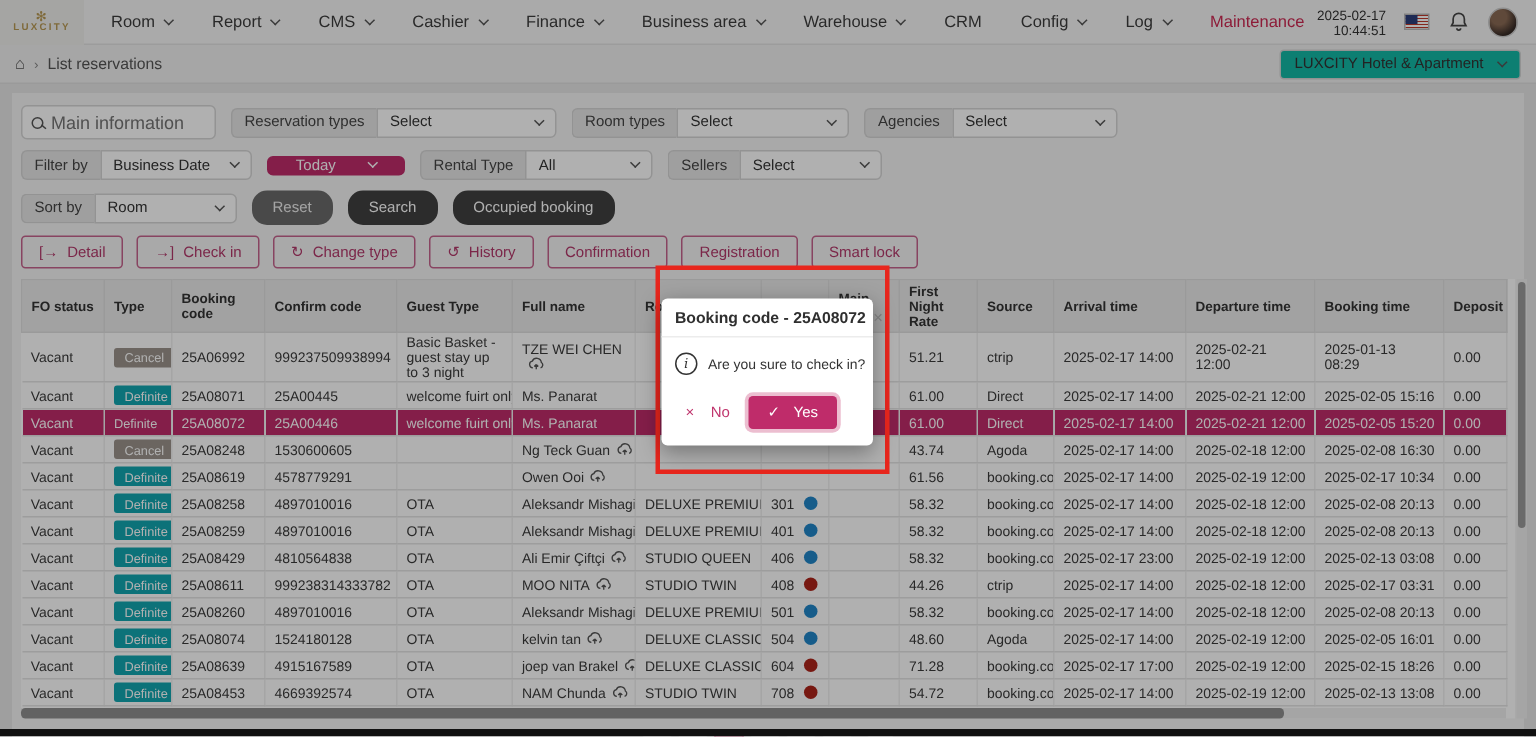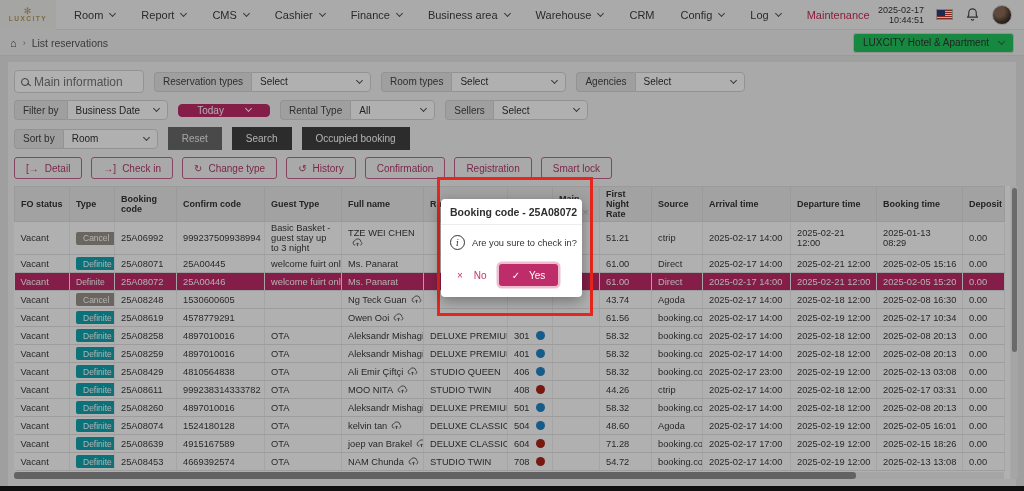--- a/index.html
+++ b/index.html
@@ -21,36 +21,36 @@
   .flag { width:17px; height:11px; background:repeating-linear-gradient(#c0392b 0 1px,#fff 1px 2px); position:relative; border:0.5px solid #bbb; }
   .flag::after { content:""; position:absolute; left:0; top:0; width:8px; height:6px; background:#2c3e7a; }
   .bell { width:15px; height:15px; }
   .avatar { width:20px; height:20px; border-radius:50%; background:radial-gradient(circle at 35% 30%, #8a6a54 0 30%, #3a2d28 70%, #1d1714); border:1px solid #ccc; }
 
   
   .crumbbar { height:26px; background:#f1f1f1; display:flex; align-items:center; padding:0 10px; border-bottom:1px solid #e0e0e0; }
   .crumb { display:flex; align-items:center; gap:6px; font-size:10.5px; color:#555; }
   .home-ic { font-size:11px; color:#555; }
   .crumb-sep { font-size:9px; color:#888; }
-  .hotel-select { margin-left:auto; background:#22c55e; border:1px solid #d4d4d4; border-radius:3px; height:20px; display:flex; align-items:center; gap:10px; padding:0 9px; font-size:10px; color:#333; }
+  .hotel-select { margin-left:auto; background:#14b8a6; border:1px solid #d4d4d4; border-radius:3px; height:20px; display:flex; align-items:center; gap:10px; padding:0 9px; font-size:10px; color:#333; }
 
   
   .card { margin:6px 8px 0 8px; background:#f5f5f5; position:relative; padding:8px 6px 0 6px; }
   .frow { display:flex; align-items:center; gap:10px; margin-bottom:7px; }
   .search-box { display:flex; align-items:center; background:#fff; border:1px solid #d6d6d6; border-radius:4px; height:23px; width:130px; padding:0 6px; gap:5px; }
   .lens { width:8px; height:8px; border:1.4px solid #555; border-radius:50%; position:relative; flex:none; }
   .lens::after { content:""; position:absolute; width:4px; height:1.4px; background:#555; right:-3px; bottom:-1px; transform:rotate(40deg); }
   .search-box input { border:none; outline:none; font-size:12px; width:100%; background:transparent; color:#333; font-family:inherit; }
   .group { display:flex; height:20px; }
   .g-label { background:#e7e7e7; border:1px solid #d6d6d6; border-right:none; border-radius:4px 0 0 4px; display:flex; align-items:center; padding:0 8px; font-size:10px; color:#444; white-space:nowrap; }
   .g-select { background:#fff; border:1px solid #d6d6d6; border-radius:0 4px 4px 0; display:flex; align-items:center; justify-content:space-between; gap:14px; padding:0 8px; font-size:10px; color:#333; cursor:pointer; }
   .g-select.lone { border-radius:4px; }
   .g-select.magenta { background:var(--accent); color:#fff; border-color:var(--accent); justify-content:center; gap:22px; min-width:92px; }
   .g-select.magenta .chev { border-color:#fff; }
-  .btn { height:23px; border:none; border-radius:0; font-size:10px; padding:0 14px; cursor:pointer; font-family:inherit; }
+  .btn { height:23px; border:none; border-radius:10px; font-size:10px; padding:0 14px; cursor:pointer; font-family:inherit; }
   .btn-dark { background:#6b6b6b; color:#eee; }
   .btn-green { background:#404040; color:#fff; }
 
   .actions-row { display:flex; gap:9px; margin:2px 0 7px 0; }
   .act-btn { height:22px; background:transparent; border:1px solid #c5638d; color:#b3396b; border-radius:3px; font-size:10px; padding:0 11px; display:flex; align-items:center; gap:6px; cursor:pointer; font-family:inherit; }
   .act-ic { font-size:10px; }
 
   
   .table-wrap { position:relative; background:#fff; }
   table { border-collapse:collapse; table-layout:fixed; width:990px; }

